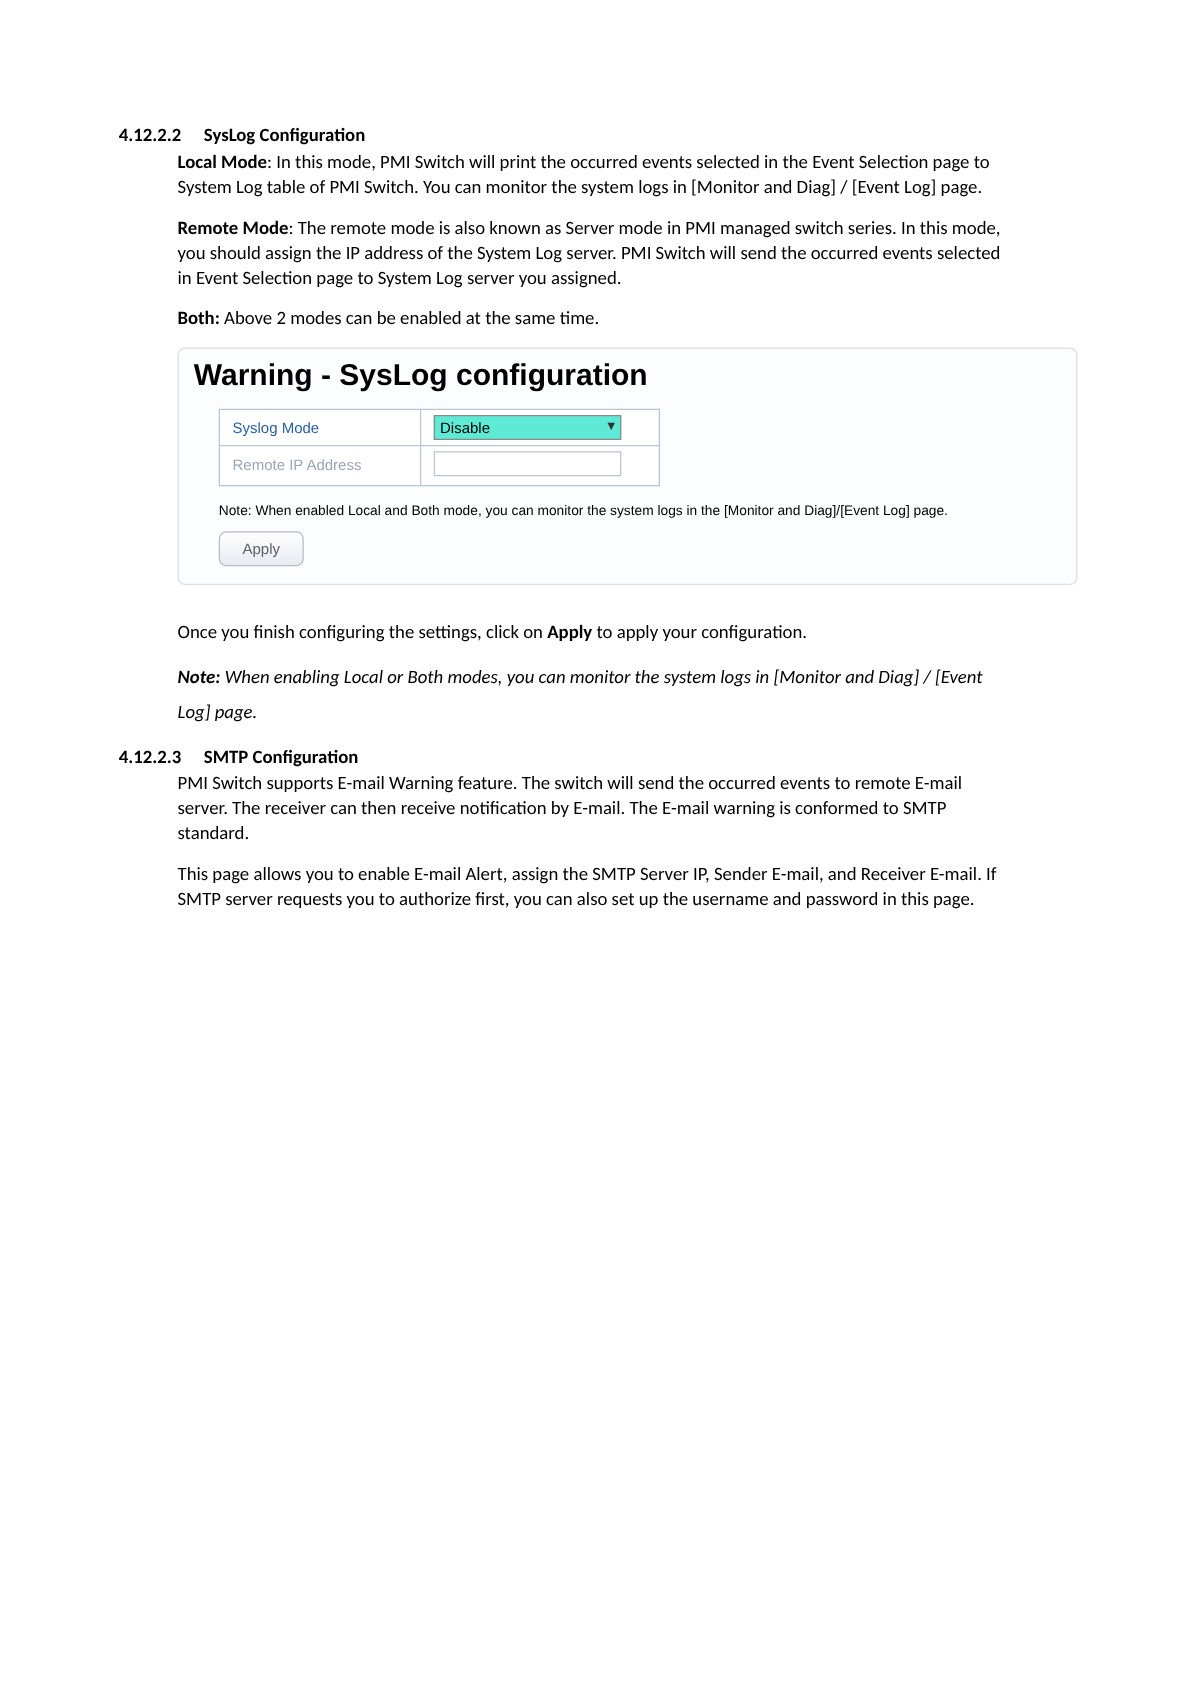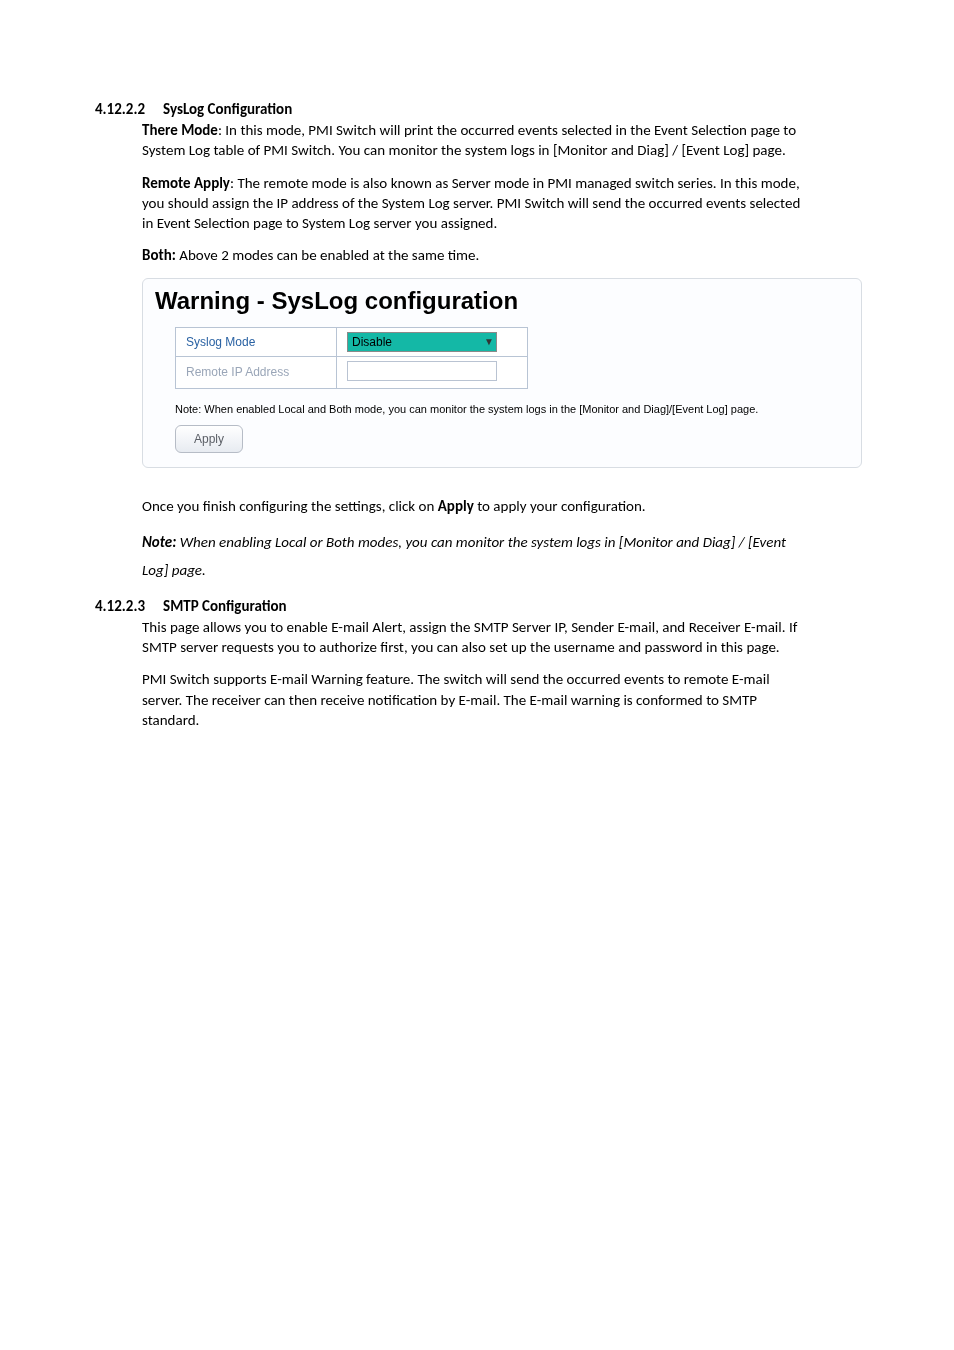--- a/index.html
+++ b/index.html
@@ -75,21 +75,21 @@
     width: 170px;
     background: #ffffff;
   }
   .select-fake {
     display: inline-flex;
     align-items: center;
     justify-content: space-between;
     width: 150px;
     height: 20px;
     border: 1px solid #8a8a8a;
-    background: #14b8a6;
+    background: #5eead4;
     font-family: Verdana, Arial, sans-serif;
     font-size: 12px;
     padding: 0 2px 0 4px;
     box-sizing: border-box;
   }
   .select-fake .caret {
     font-size: 10px;
     color: #333;
   }
   .text-fake {
@@ -123,25 +123,25 @@
 <body>
 
 <div class="page">
 
   <div class="sec-heading">
     <span class="sec-num">4.12.2.2</span><span>SysLog Configuration</span>
   </div>
 
 
   <p class="body-para">
-    <span class="bold">There Mode</span><span>: In this mode, PMI Switch will print the occurred events selected in the Event Selection page to System Log table of PMI Switch. You can monitor the system logs in [Monitor and Diag] / [Event Log] page.</span>
+    <span class="bold">Local Mode</span><span>: In this mode, PMI Switch will print the occurred events selected in the Event Selection page to System Log table of PMI Switch. You can monitor the system logs in [Monitor and Diag] / [Event Log] page.</span>
   </p>
 
   <p class="body-para">
-    <span class="bold">Remote Apply</span><span>: The remote mode is also known as Server mode in PMI managed switch series. In this mode, you should assign the IP address of the System Log server. PMI Switch will send the occurred events selected in Event Selection page to System Log server you assigned.</span>
+    <span class="bold">Remote Mode</span><span>: The remote mode is also known as Server mode in PMI managed switch series. In this mode, you should assign the IP address of the System Log server. PMI Switch will send the occurred events selected in Event Selection page to System Log server you assigned.</span>
   </p>
 
   <p class="body-para">
     <span class="bold">Both:</span><span> Above 2 modes can be enabled at the same time.</span>
   </p>
 
   <div class="panel-wrap">
     <div class="panel-title">Warning - SysLog configuration</div>
 
     <table class="form-table">
@@ -174,17 +174,17 @@
   </p>
 
   <p class="body-para" style="line-height:1.9;">
     <span class="bold italic">Note:</span><span class="italic"> When enabling Local or Both modes, you can monitor the system logs in [Monitor and Diag] / [Event Log] page.</span>
   </p>
 
   <div class="sec-heading" style="margin-top:4px;">
     <span class="sec-num">4.12.2.3</span><span>SMTP Configuration</span>
   </div>
 
+  <p class="body-para body-para-first">PMI Switch supports E-mail Warning feature. The switch will send the occurred events to remote E-mail server. The receiver can then receive notification by E-mail. The E-mail warning is conformed to SMTP standard.</p>
+
   <p class="body-para">This page allows you to enable E-mail Alert, assign the SMTP Server IP, Sender E-mail, and Receiver E-mail. If SMTP server requests you to authorize first, you can also set up the username and password in this page.</p>
-
-  <p class="body-para body-para-first">PMI Switch supports E-mail Warning feature. The switch will send the occurred events to remote E-mail server. The receiver can then receive notification by E-mail. The E-mail warning is conformed to SMTP standard.</p>
 
 </div>
 
 </body></html>

